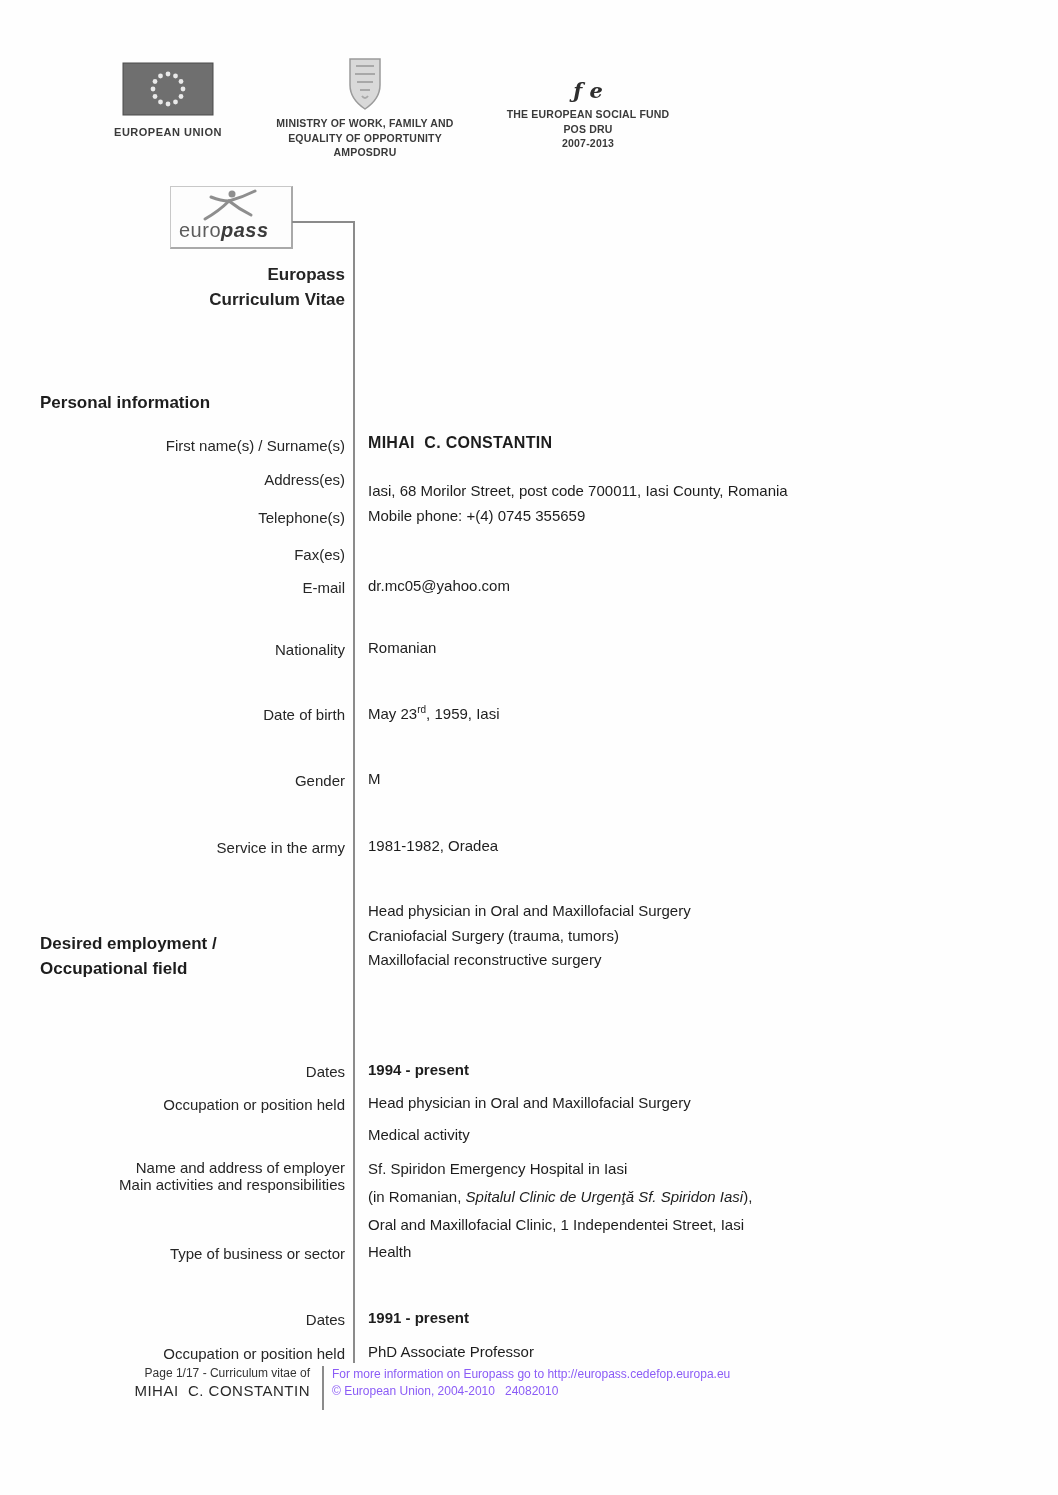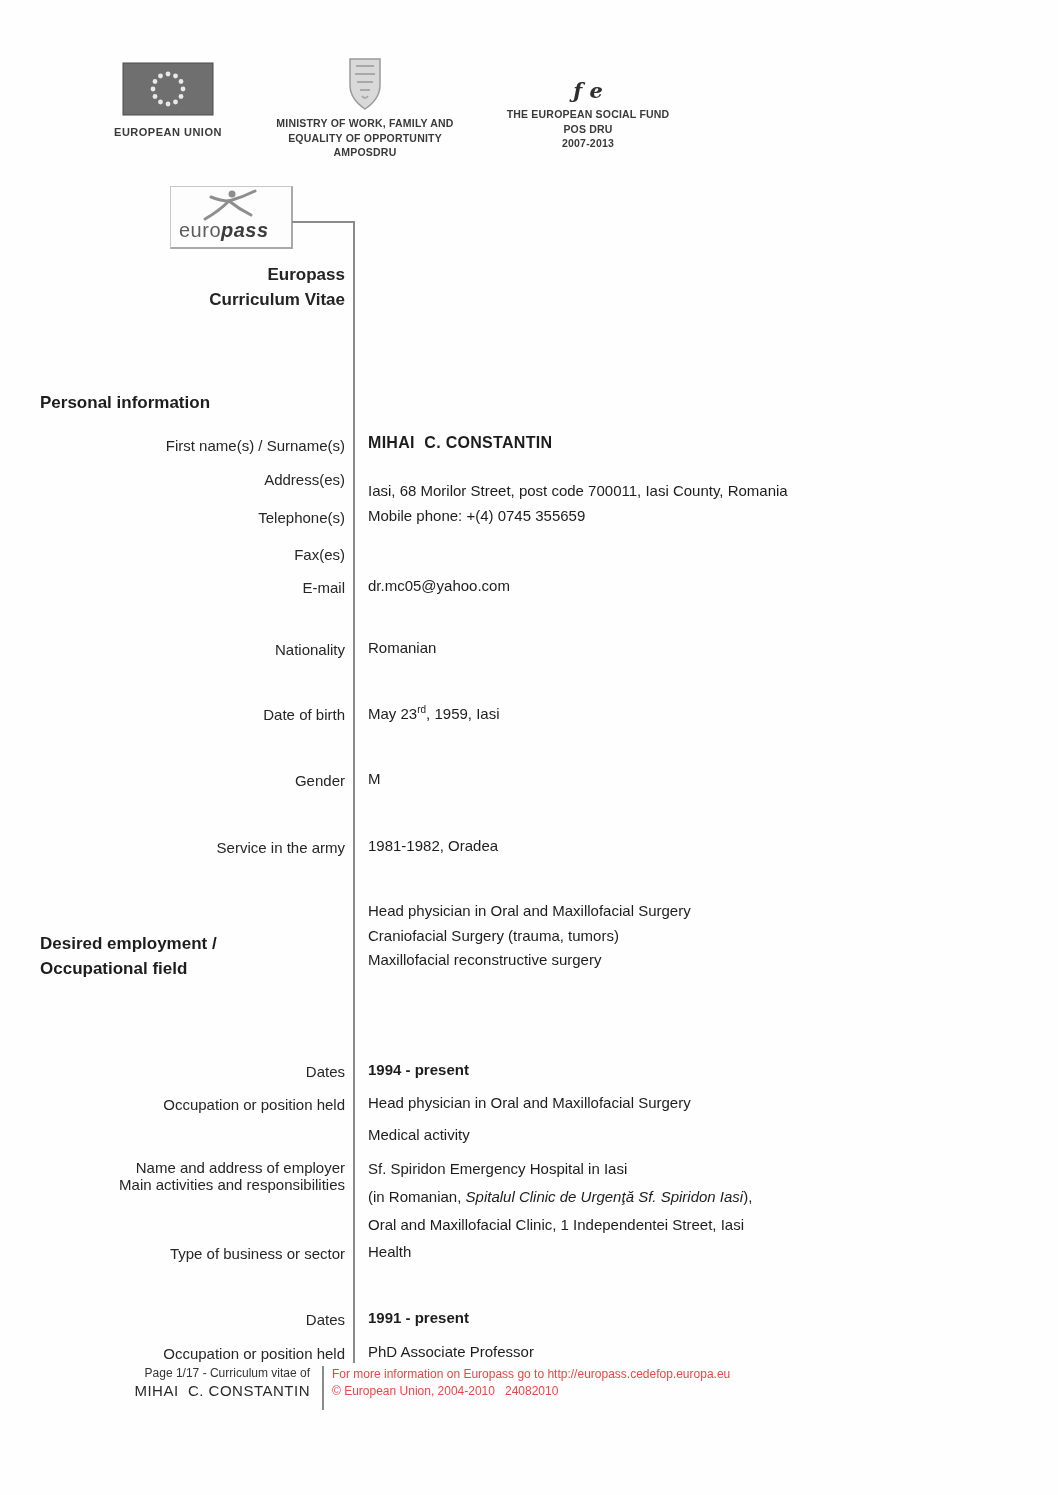--- a/index.html
+++ b/index.html
@@ -31,21 +31,21 @@
   .heading{position:absolute;left:0;width:345px;font-weight:bold;font-size:17px;color:#1d1d1d;padding-left:40px;}
   .bold{font-weight:bold;}
   .multiline{line-height:24.5px;}
   .employer-lines{line-height:28px;}
   sup{font-size:10px;}
   .it{font-style:italic;}
   
   .footer-left{position:absolute;left:0;width:310px;text-align:right;}
   .footer-page{font-size:12px;color:#333;text-align:right;}
   .footer-name{font-size:15px;color:#2a2a2a;letter-spacing:.5px;margin-top:2px;}
-  .footer-right{position:absolute;left:332px;font-size:12px;color:#ef4444;line-height:17px;}
+  .footer-right{position:absolute;left:332px;font-size:12px;color:#8b5cf6;line-height:17px;}
 </style>
 </head>
 <body>
 
 <div class="page">
 
   <div class="logo-block" style="left:100px;top:62px;width:136px;">
     <svg width="92" height="54" viewBox="0 0 92 54">
       <rect x="1" y="1" width="90" height="52" fill="#6f6f6f" stroke="#4a4a4a" stroke-width="1"></rect>
       <g fill="#e9e9e9">

